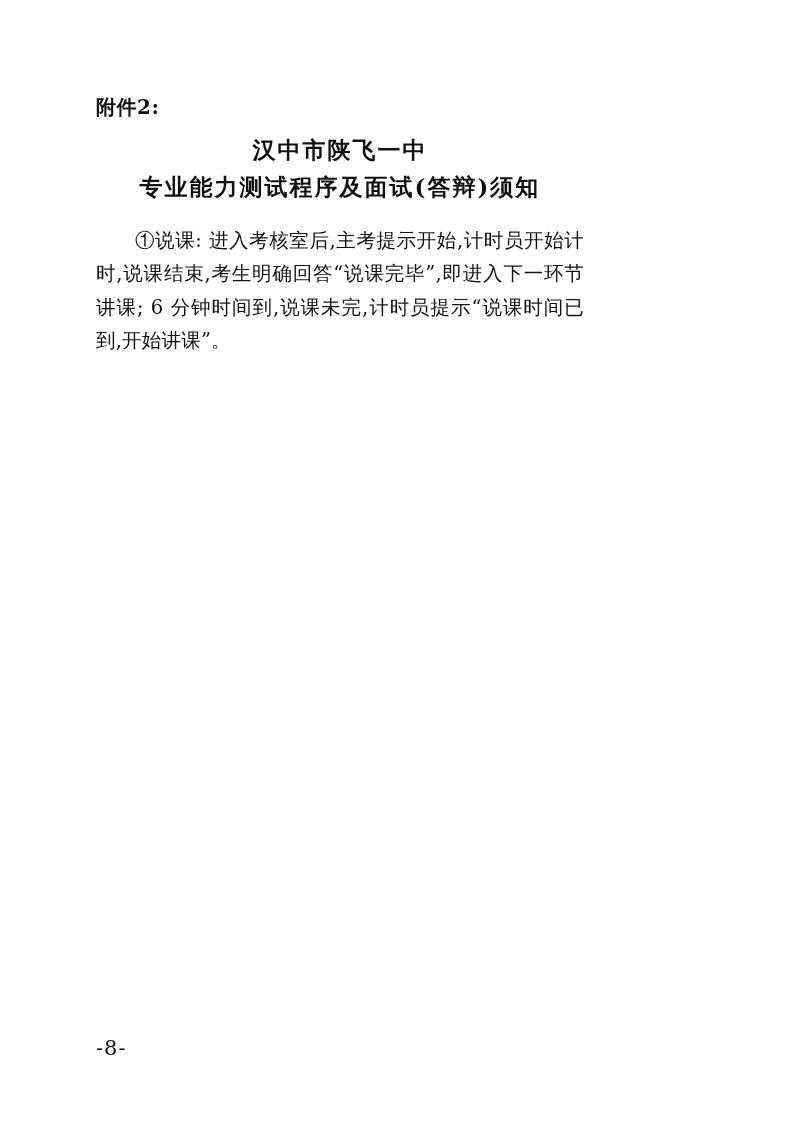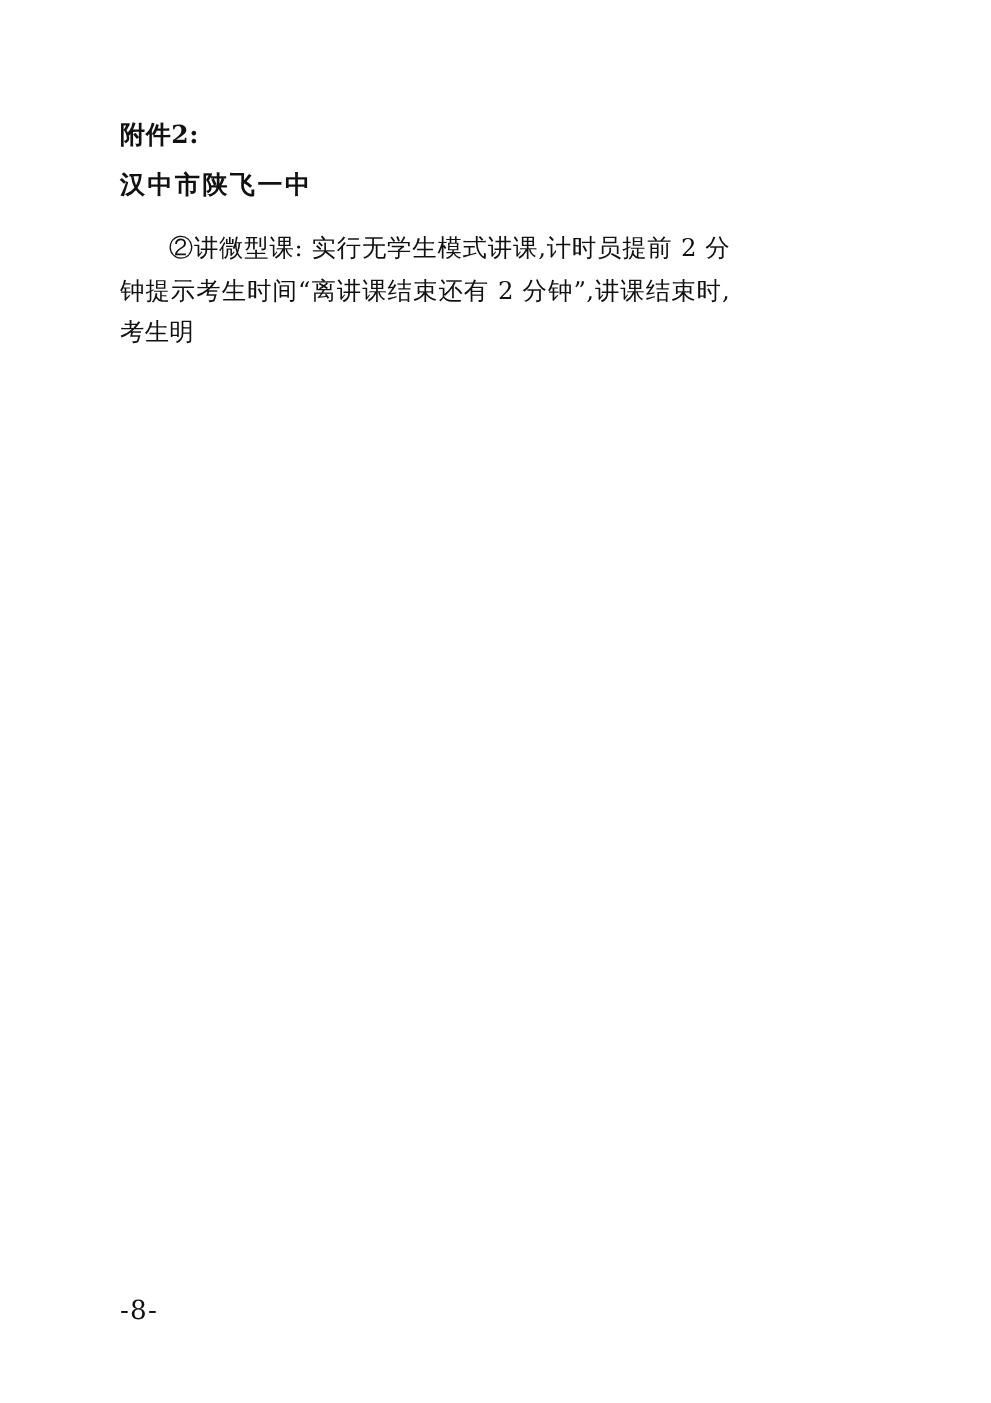--- a/index.html
+++ b/index.html
@@ -25,21 +25,22 @@
   }
   .attachment-label {
     font-size: 20px;
     line-height: 1.2;
     letter-spacing: 0.5px;
     margin: 0 0 14px 0;
     font-family: "DejaVu Serif", "Liberation Serif", serif;
     font-weight: 600;
   }
   .doc-title {
-    font-size: 20px;
+    text-align: center;
+    font-size: 23px;
     font-weight: 700;
     letter-spacing: 2px;
     line-height: 1.45;
     margin: 8px 0 0 0;
     font-family: "DejaVu Serif", "Liberation Serif", serif;
   }
   .doc-title .line2 {
     display: block;
     margin-top: 4px;
   }
@@ -66,21 +67,22 @@
 </style>
 </head>
 <body>
 
 <div class="page">
 
   <div class="attachment-label">附件2:</div>
 
   <div class="doc-title">
     <span class="line1">汉中市陕飞一中</span>
+    <span class="line2">专业能力测试程序及面试(答辩)须知</span>
   </div>
 
   <div class="body-text">
-    <p class="para">②讲微型课: 实行无学生模式讲课,计时员提前 2 分钟提示考生时间“离讲课结束还有 2 分钟”,讲课结束时,考生明</p>
+    <p class="para">①说课: 进入考核室后,主考提示开始,计时员开始计时,说课结束,考生明确回答“说课完毕”,即进入下一环节讲课; 6 分钟时间到,说课未完,计时员提示“说课时间已到,开始讲课”。</p>
   </div>
 
   <div class="page-number">-8-</div>
 
 </div>
 
 </body></html>

